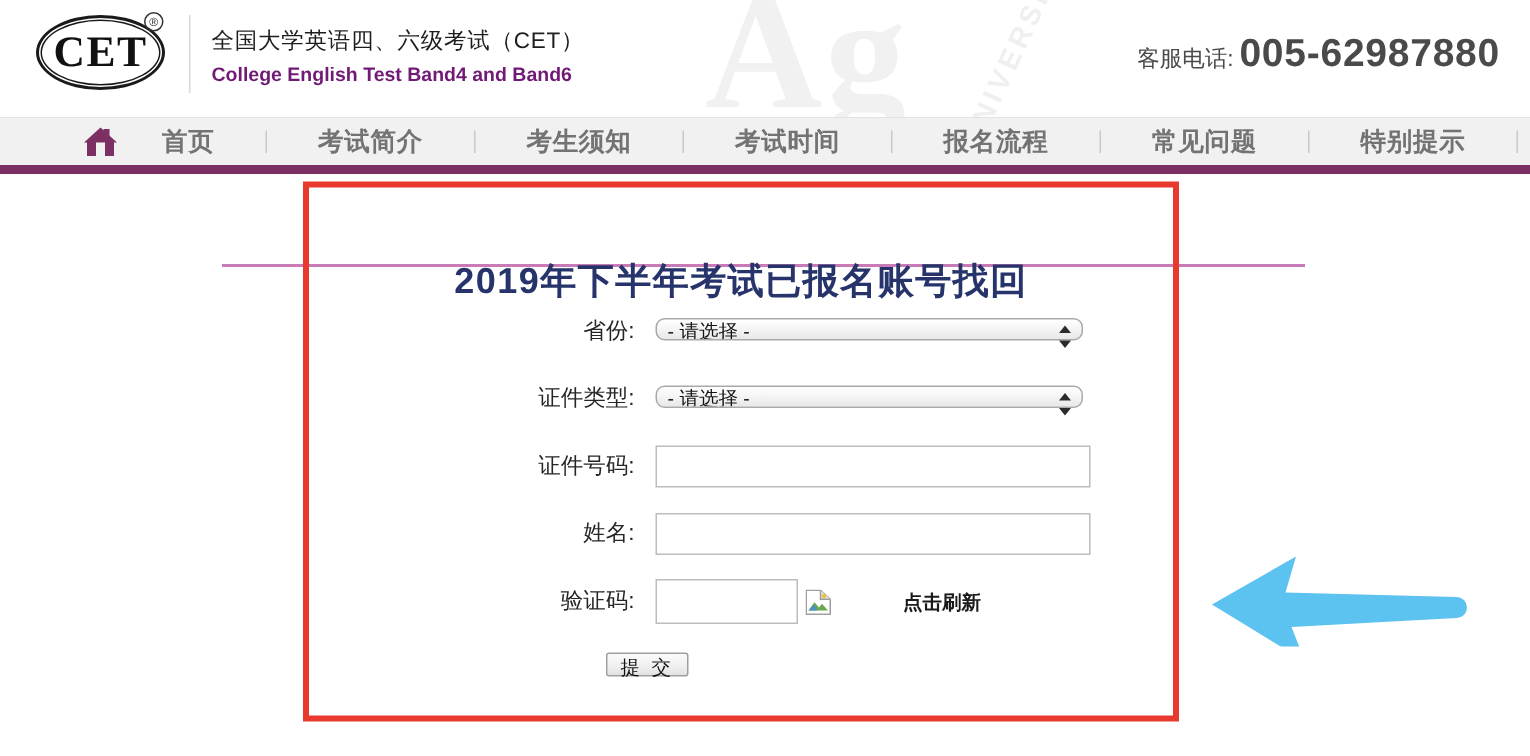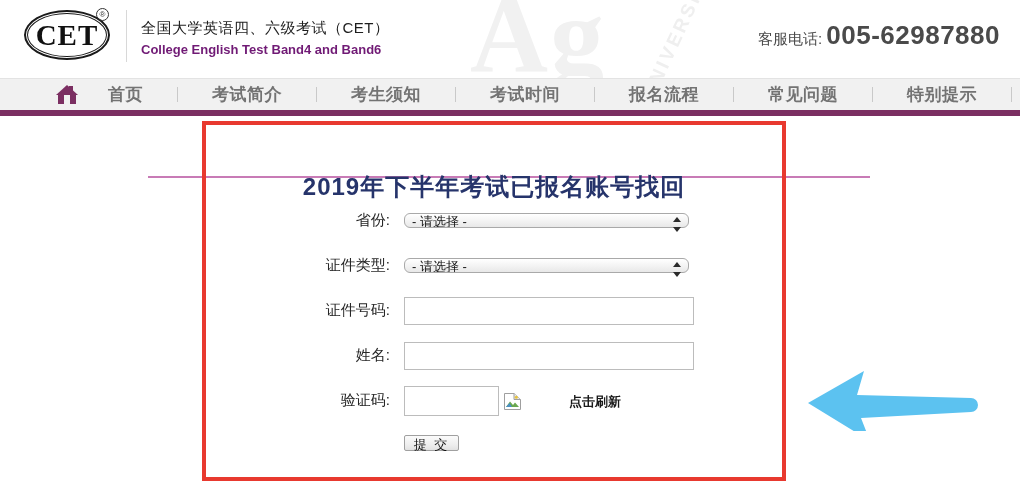--- a/index.html
+++ b/index.html
@@ -244,20 +244,21 @@
   #account-form {
     position: absolute;
     left: 202px;
     top: 82px;
     width: 584px;
   }
   .form-row {
     display: flex;
     align-items: center;
     height: 45px;
+    margin-left: 33px;
   }
   .form-label {
     width: 202px;
     text-align: right;
     padding-right: 14px;
     box-sizing: border-box;
     font-size: 15px;
     color: #262626;
     white-space: nowrap;
   }

